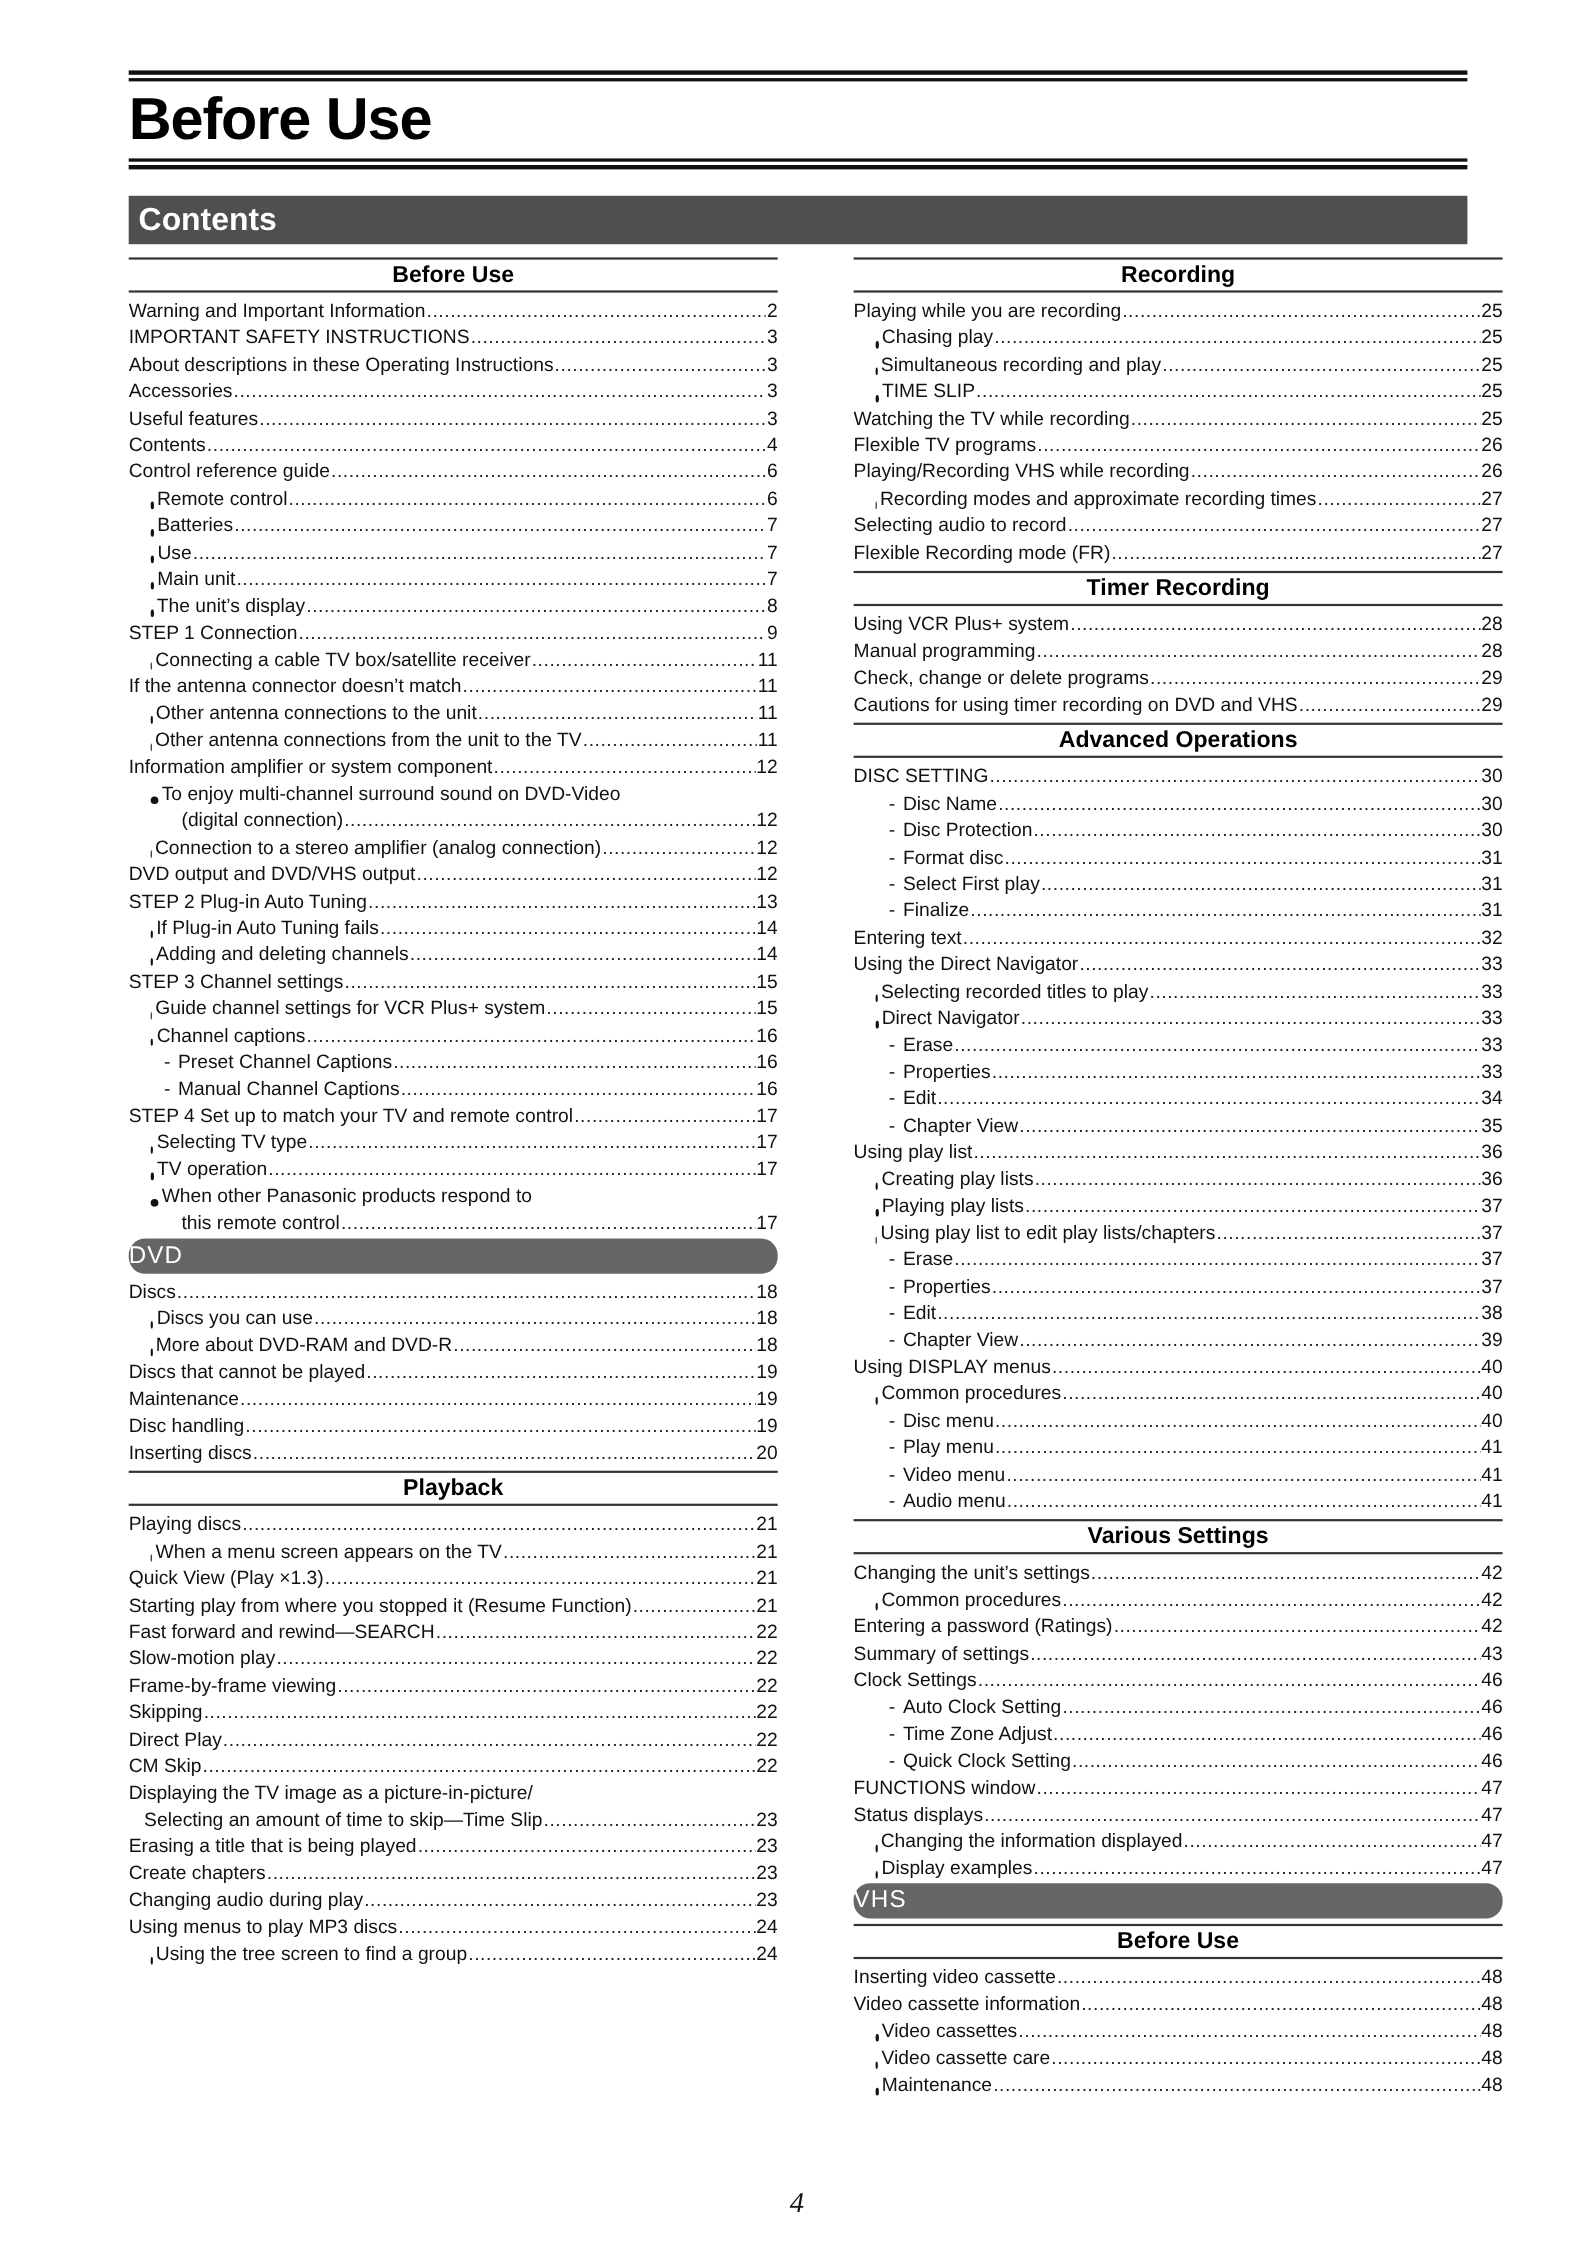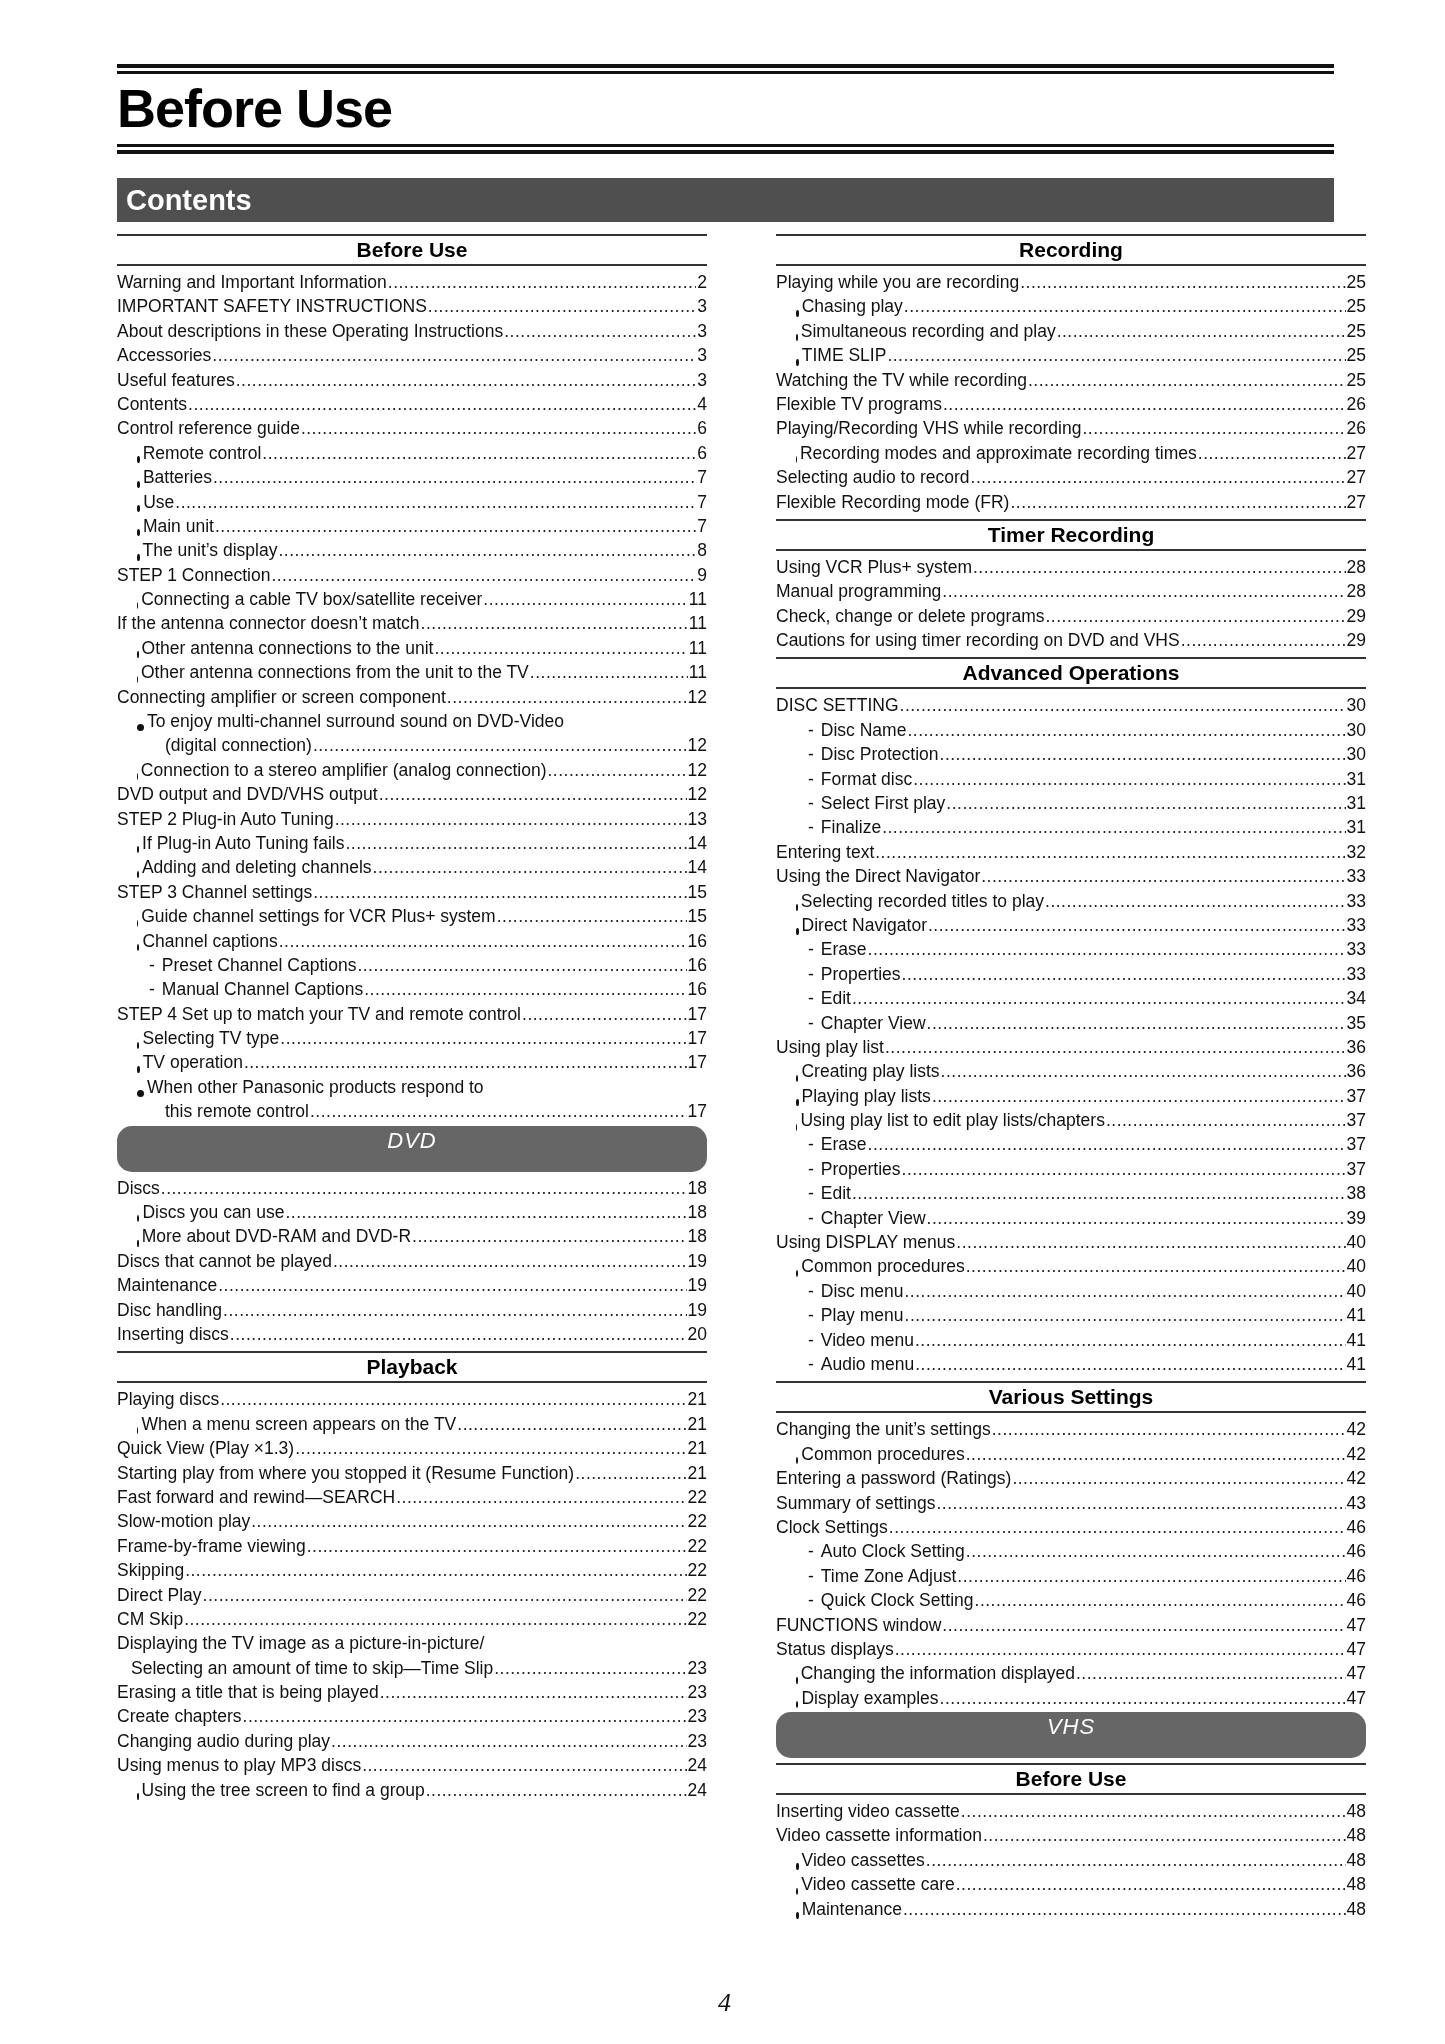--- a/index.html
+++ b/index.html
@@ -11,22 +11,22 @@
   .contents-bar { position:absolute; left:117px; top:178px; width:1217px; height:44px;
                   background:#4f4f4f; color:#fff; font-size:29px; font-weight:bold;
                   line-height:44px; padding-left:9px; box-sizing:border-box; }
   .col { position:absolute; top:234px; width:590px; }
   .col.left { left:117px; }
   .col.right { left:776px; }
   .sec-head { border-top:2.5px solid #333; border-bottom:2.5px solid #333;
               height:28px; line-height:28px; text-align:center; font-weight:bold;
               font-size:21px; margin:0 0 4px 0; color:#000; }
   .sec-head.spaced { margin-top:5px; }
-  .pill { background:#666; color:#fff; text-align:center; border-radius:15px;
-          height:46px; line-height:30px; font-size:22px; letter-spacing:1px; margin:2px 0 4px 0;font-style:italic; }
+  .pill { background:#666; color:#fff; border-radius:15px;
+          height:32px; line-height:30px; font-size:22px; letter-spacing:1px; margin:2px 0 4px 0; }
   .row { display:flex; align-items:flex-end; height:24.4px; line-height:24.4px; font-size:17.5px;
          white-space:nowrap; overflow:hidden; color:#111; }
   .row .label { flex:0 0 auto; }
   .row .dots { flex:1 1 auto; overflow:hidden; color:#222; margin:0 1px; }
   .row .dots::after { content:"........................................................................................................................................................................................................................"; letter-spacing:0.5px; }
   .row .page { flex:0 0 auto; }
   .row.l1 { padding-left:20px; }
   .row.l1 .bullet { display:inline-block; width:7px; height:7px; border-radius:50%;
                     background:#111; margin-right:3px; vertical-align:middle; position:relative; top:-2px; }
   .row.l2 { padding-left:32px; }
@@ -136,21 +136,21 @@
       <span class="dots"></span>
       <span class="page">11</span>
     </div>
     <div class="row l1">
       <span class="bullet"></span>
       <span class="label">Other antenna connections from the unit to the TV</span>
       <span class="dots"></span>
       <span class="page">11</span>
     </div>
     <div class="row l0">
-      <span class="label">Connecting amplifier or screen component</span>
+      <span class="label">Information amplifier or system component</span>
       <span class="dots"></span>
       <span class="page">12</span>
     </div>
     <div class="row l1">
       <span class="bullet"></span>
       <span class="label">To enjoy multi-channel surround sound on DVD-Video</span>
     </div>
     <div class="row l1c">
       <span class="label">(digital connection)</span>
       <span class="dots"></span>

